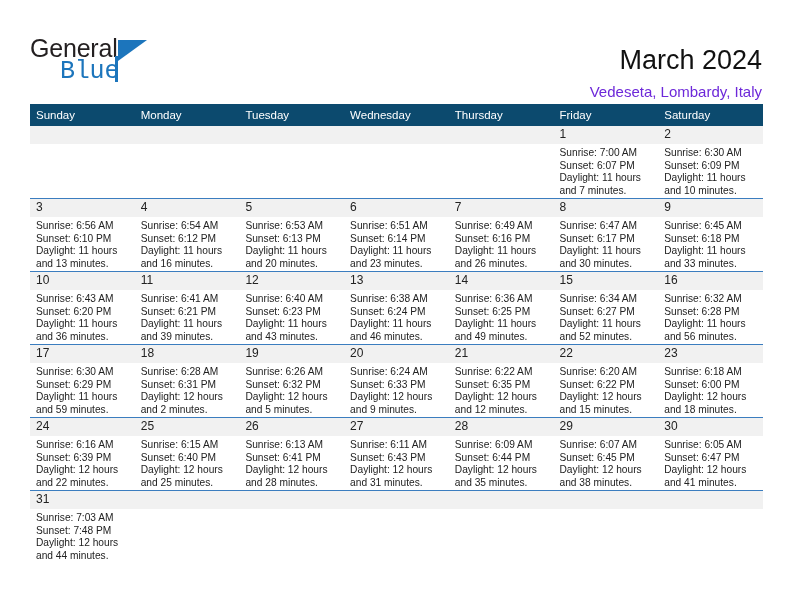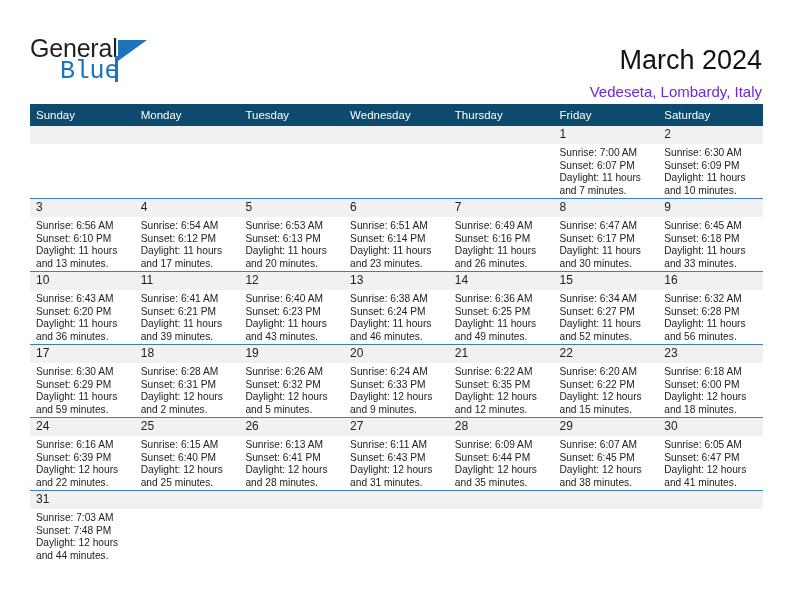--- a/index.html
+++ b/index.html
@@ -253,21 +253,21 @@
               </div>
             </div>
           </td>
           <td>
             <div class="cell-inner">
               <div class="daynum">4</div>
               <div class="info">
                 <div>Sunrise: 6:54 AM</div>
                 <div>Sunset: 6:12 PM</div>
                 <div>Daylight: 11 hours</div>
-                <div>and 17 minutes.</div>
+                <div>and 16 minutes.</div>
               </div>
             </div>
           </td>
           <td>
             <div class="cell-inner">
               <div class="daynum">5</div>
               <div class="info">
                 <div>Sunrise: 6:53 AM</div>
                 <div>Sunset: 6:13 PM</div>
                 <div>Daylight: 11 hours</div>

